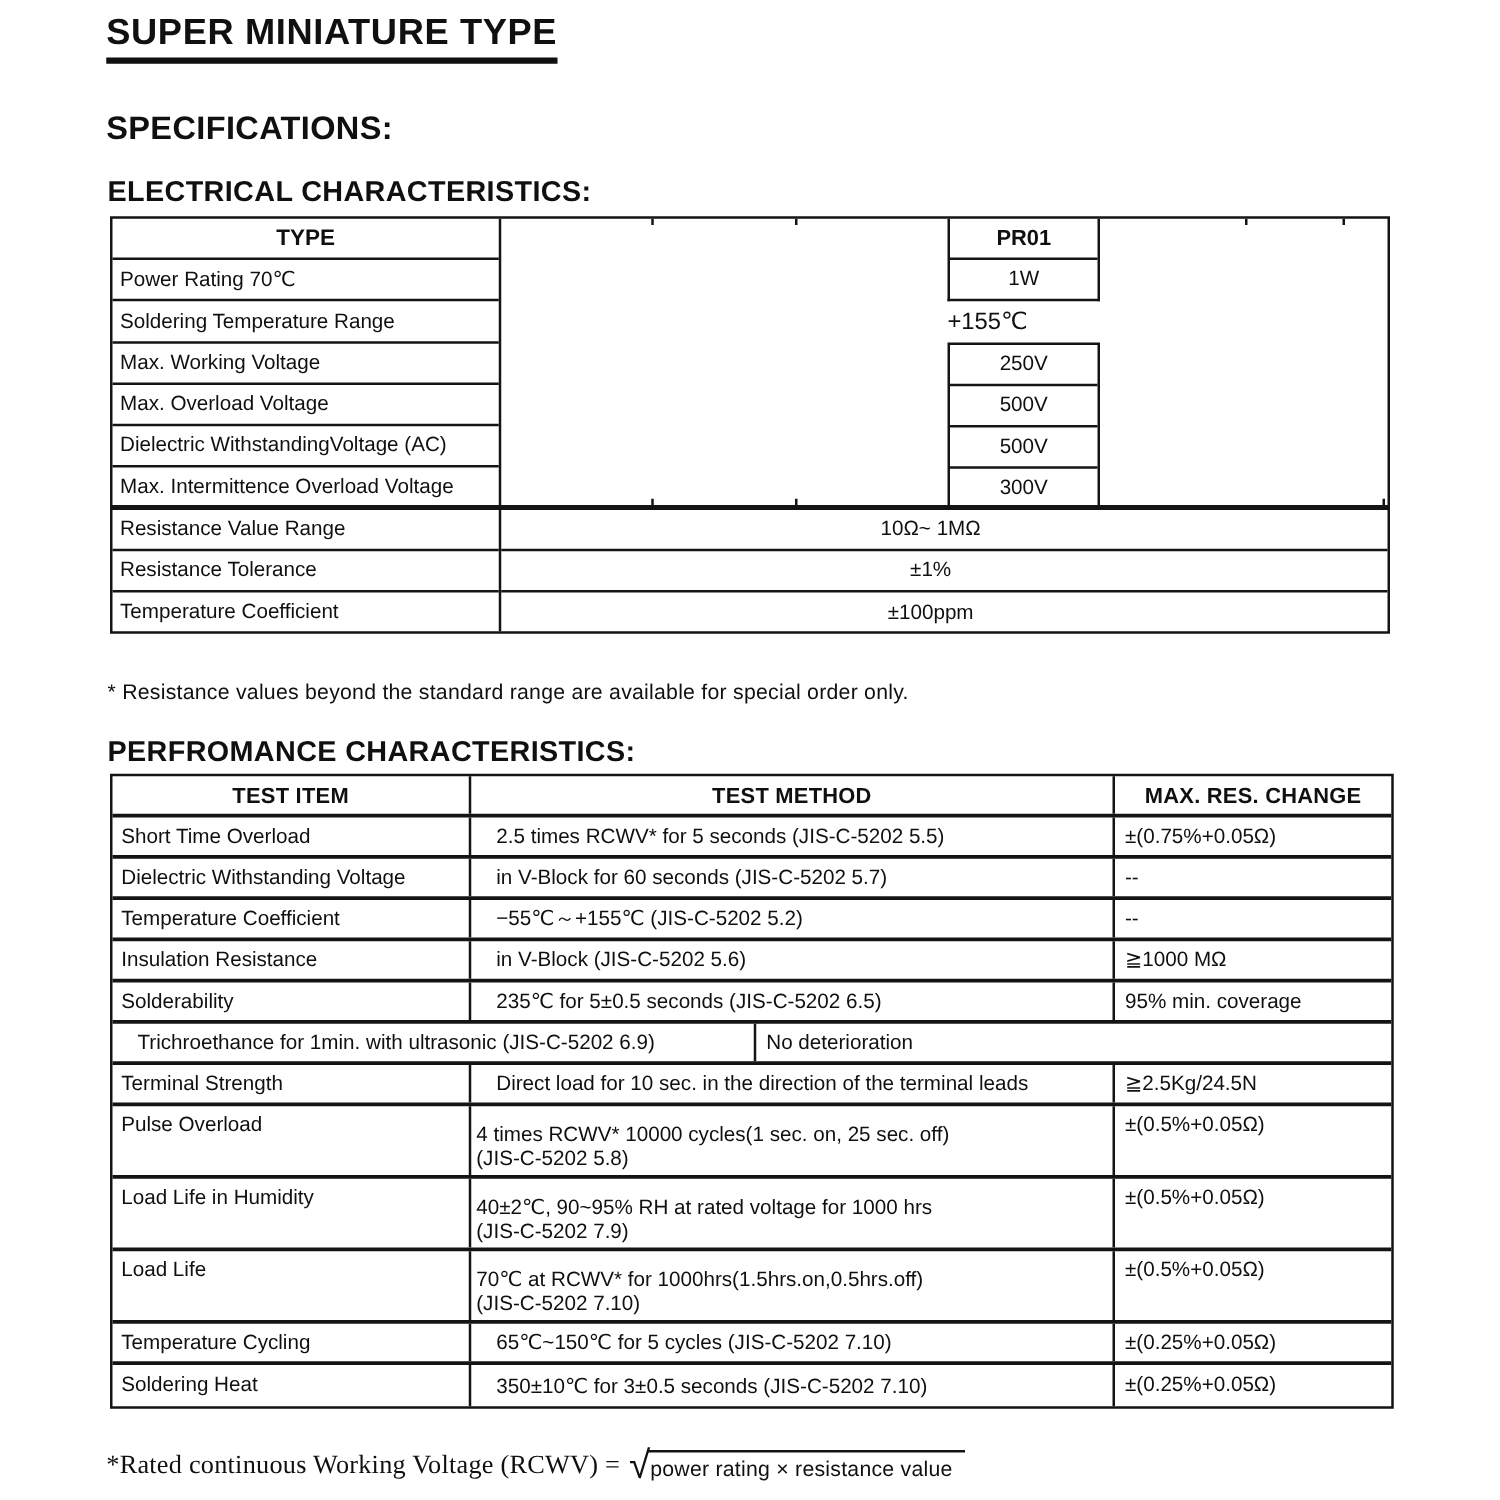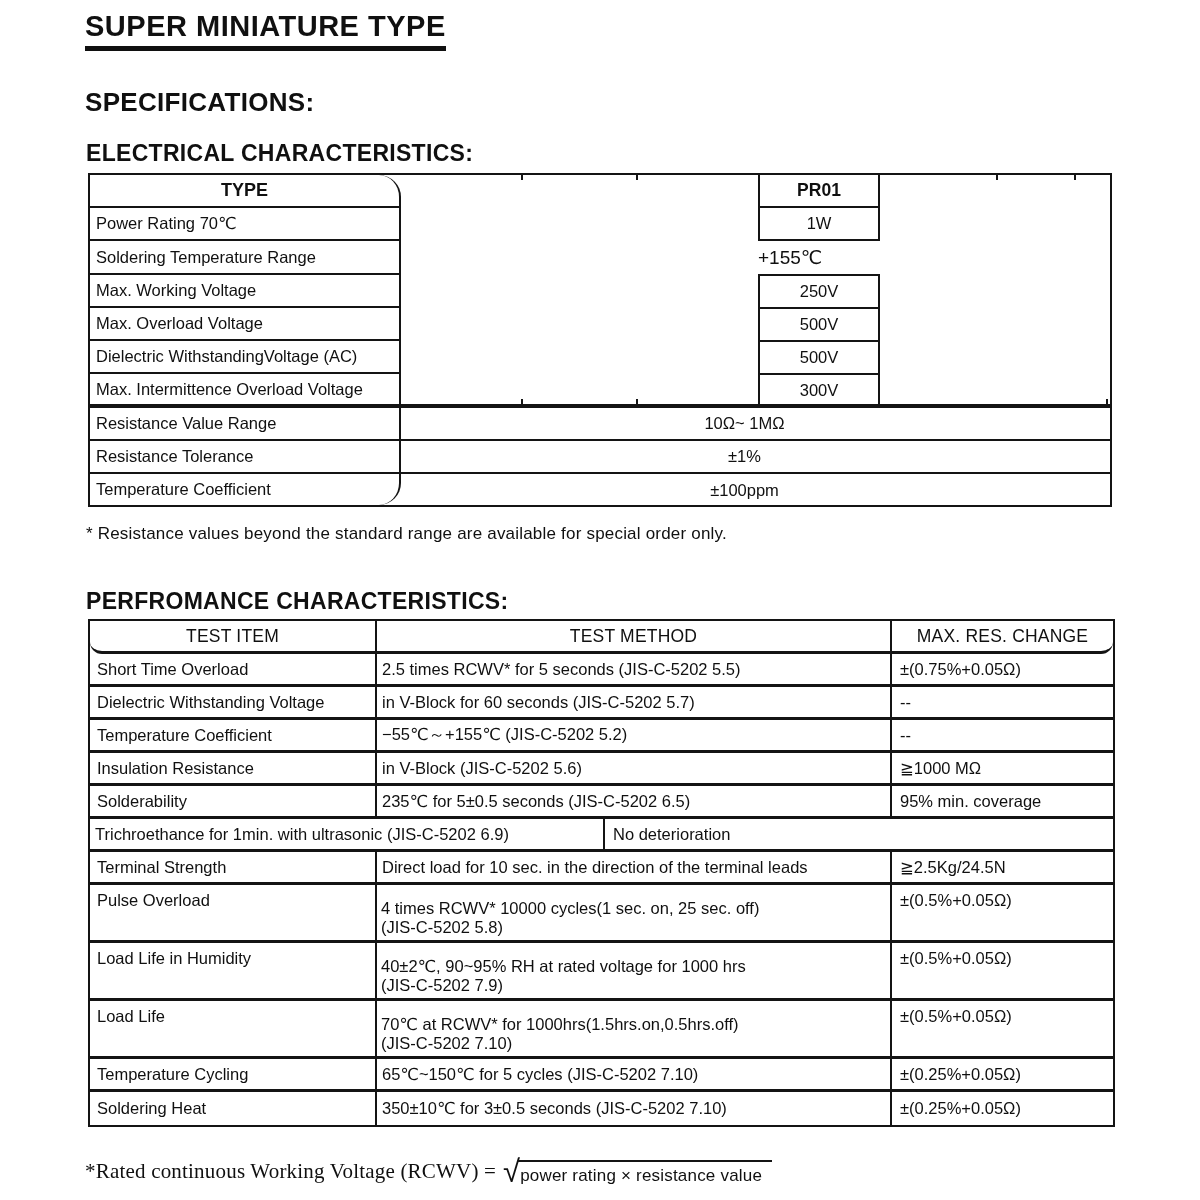--- a/index.html
+++ b/index.html
@@ -12,26 +12,26 @@
   .abs { position:absolute; }
 
   
   .title {
     left:85px; top:11px; font-size:29px; font-weight:bold; letter-spacing:.5px;
     border-bottom:5px solid #101010; padding-bottom:3px; line-height:1.1;
   }
   .h-spec { left:85px; top:87px; font-size:26px; font-weight:bold; letter-spacing:.3px; }
   .h-elec { left:86px; top:140px; font-size:23px; font-weight:bold; letter-spacing:.3px; }
   .h-perf { left:86px; top:588px; font-size:23px; font-weight:bold; letter-spacing:.3px; }
-  .footnote { left:86px; top:524px; font-size:17px; letter-spacing:.2px; }
+  .footnote { left:86px; top:544px; font-size:17px; letter-spacing:.2px; }
 
   
   .t1 { left:88px; top:173px; width:1024px; height:334px; border:2px solid #141414; }
   .t1-left { position:absolute; left:0; top:0; width:311px; height:100%;
-             border-right:2px solid #141414; display:flex; flex-direction:column;border-radius:22px; }
+             border-right:2px solid #141414; display:flex; flex-direction:column; }
   .t1c { flex:1; display:flex; align-items:center; padding-left:6px;
          font-size:16.5px; border-bottom:2px solid #141414; }
   .t1c:last-child { border-bottom:none; }
   .t1h { justify-content:center; padding-left:0; font-weight:bold; font-size:18px; }
 
   .pbox { position:absolute; left:668px; width:122px; border:2px solid #141414;
           display:flex; flex-direction:column; }
   .pbox1 { top:0; height:66px; border-top:none; }
   .pbox2 { top:99px; height:134px; }
   .pc { flex:1; display:flex; align-items:center; justify-content:center;
@@ -54,23 +54,23 @@
   .tick-m { top:224px; }
 
   
   .t2 { left:88px; top:619px; width:1027px; border:2px solid #141414; }
   .t2 .row { display:flex; border-bottom:3px solid #141414; height:33px; }
   .t2 .row:last-child { border-bottom:none; }
   .t2 .row.tall { height:58px; }
   .c1 { width:287px; border-right:2px solid #141414; display:flex; align-items:center;
         padding-left:7px; font-size:16.5px; }
   .c2 { width:515px; border-right:2px solid #141414; display:flex; align-items:center;
-        padding-left:5px; font-size:16.5px; }
+        padding-left:20px; font-size:16.5px; }
   .c3 { flex:1; display:flex; align-items:center; padding-left:8px; font-size:16.5px; }
-  .hdr { font-weight:normal;border-radius:12px; }
+  .hdr { font-weight:bold; }
   .hdr .c1,.hdr .c2,.hdr .c3 { justify-content:center; padding-left:0; font-size:17.5px; letter-spacing:.2px; }
   .tall .c1,.tall .c3 { align-items:flex-start; padding-top:6px; }
   .tall .c2 { flex-direction:column; align-items:stretch; justify-content:flex-end;
               padding:1px 0 3px 4px; }
 
   
   .formula { left:85px; top:1158px; display:flex; align-items:flex-start; }
   .f-pre { font-size:21px; line-height:27px; letter-spacing:.2px;font-family:Liberation Serif, serif; }
   .f-root { font-size:31px; line-height:28px; margin-left:7px; font-weight:400; }
   .f-rad { font-size:17px; line-height:23px; border-top:2.5px solid #141414;

